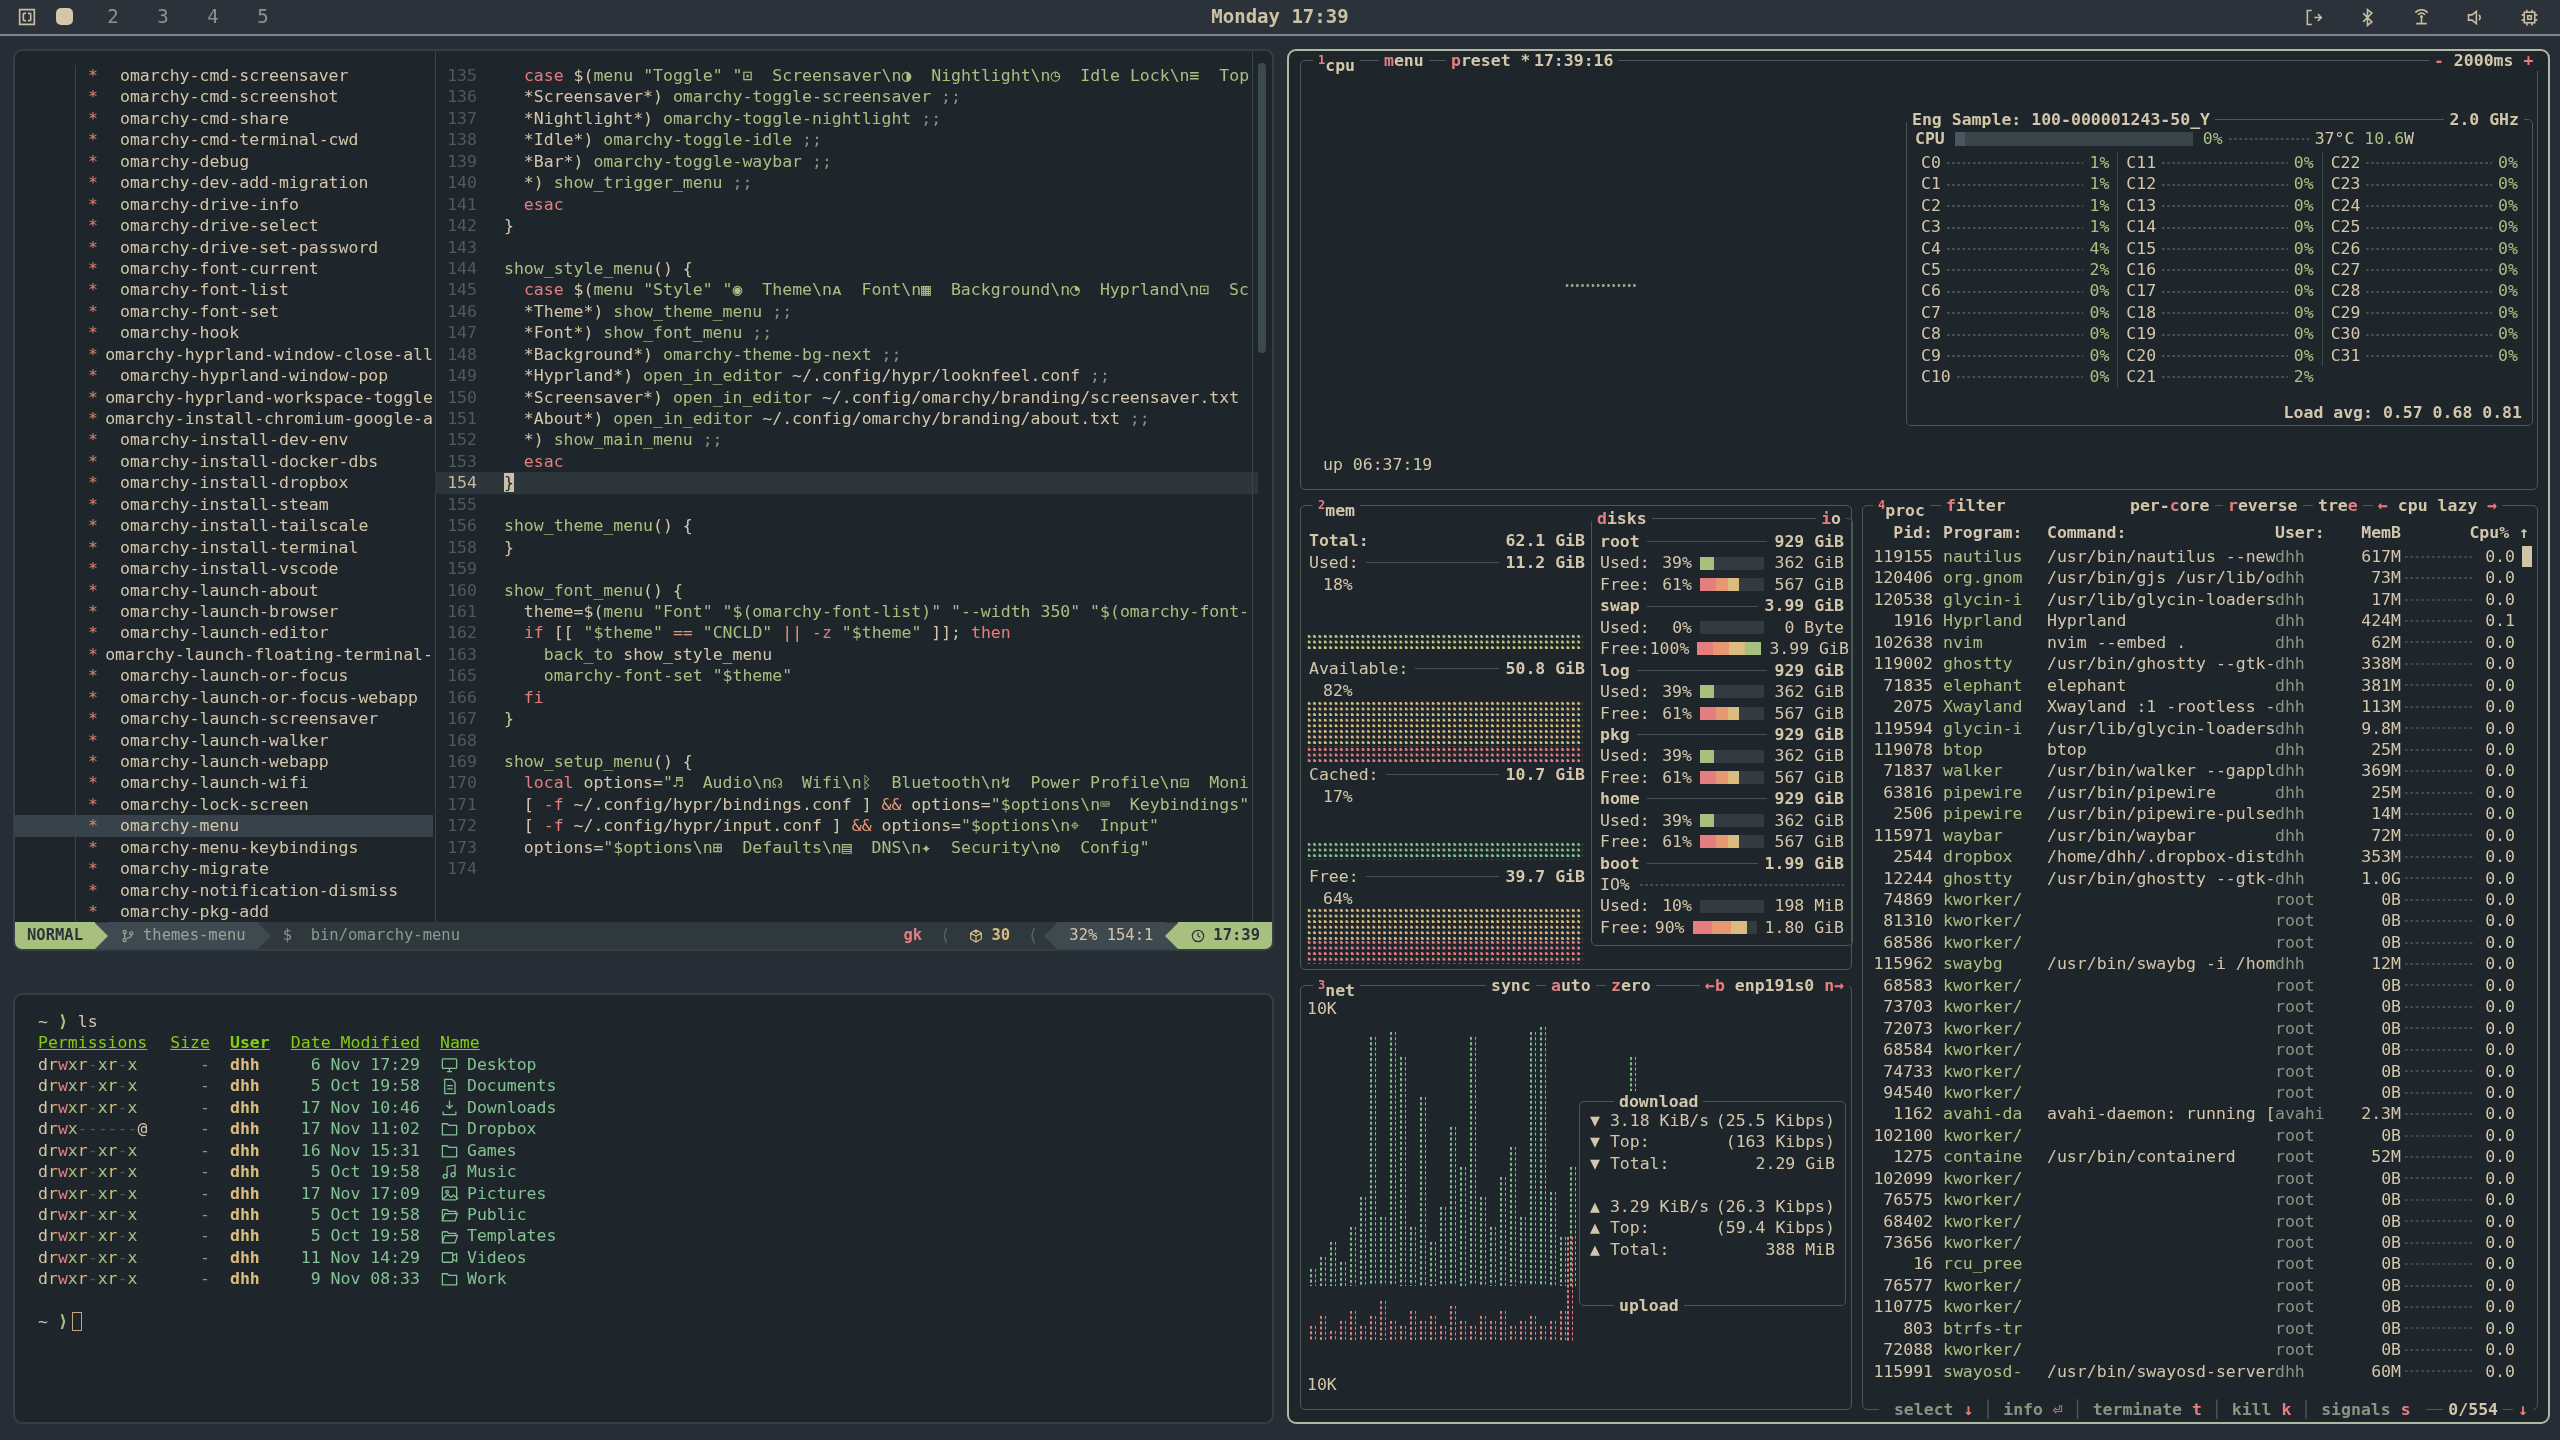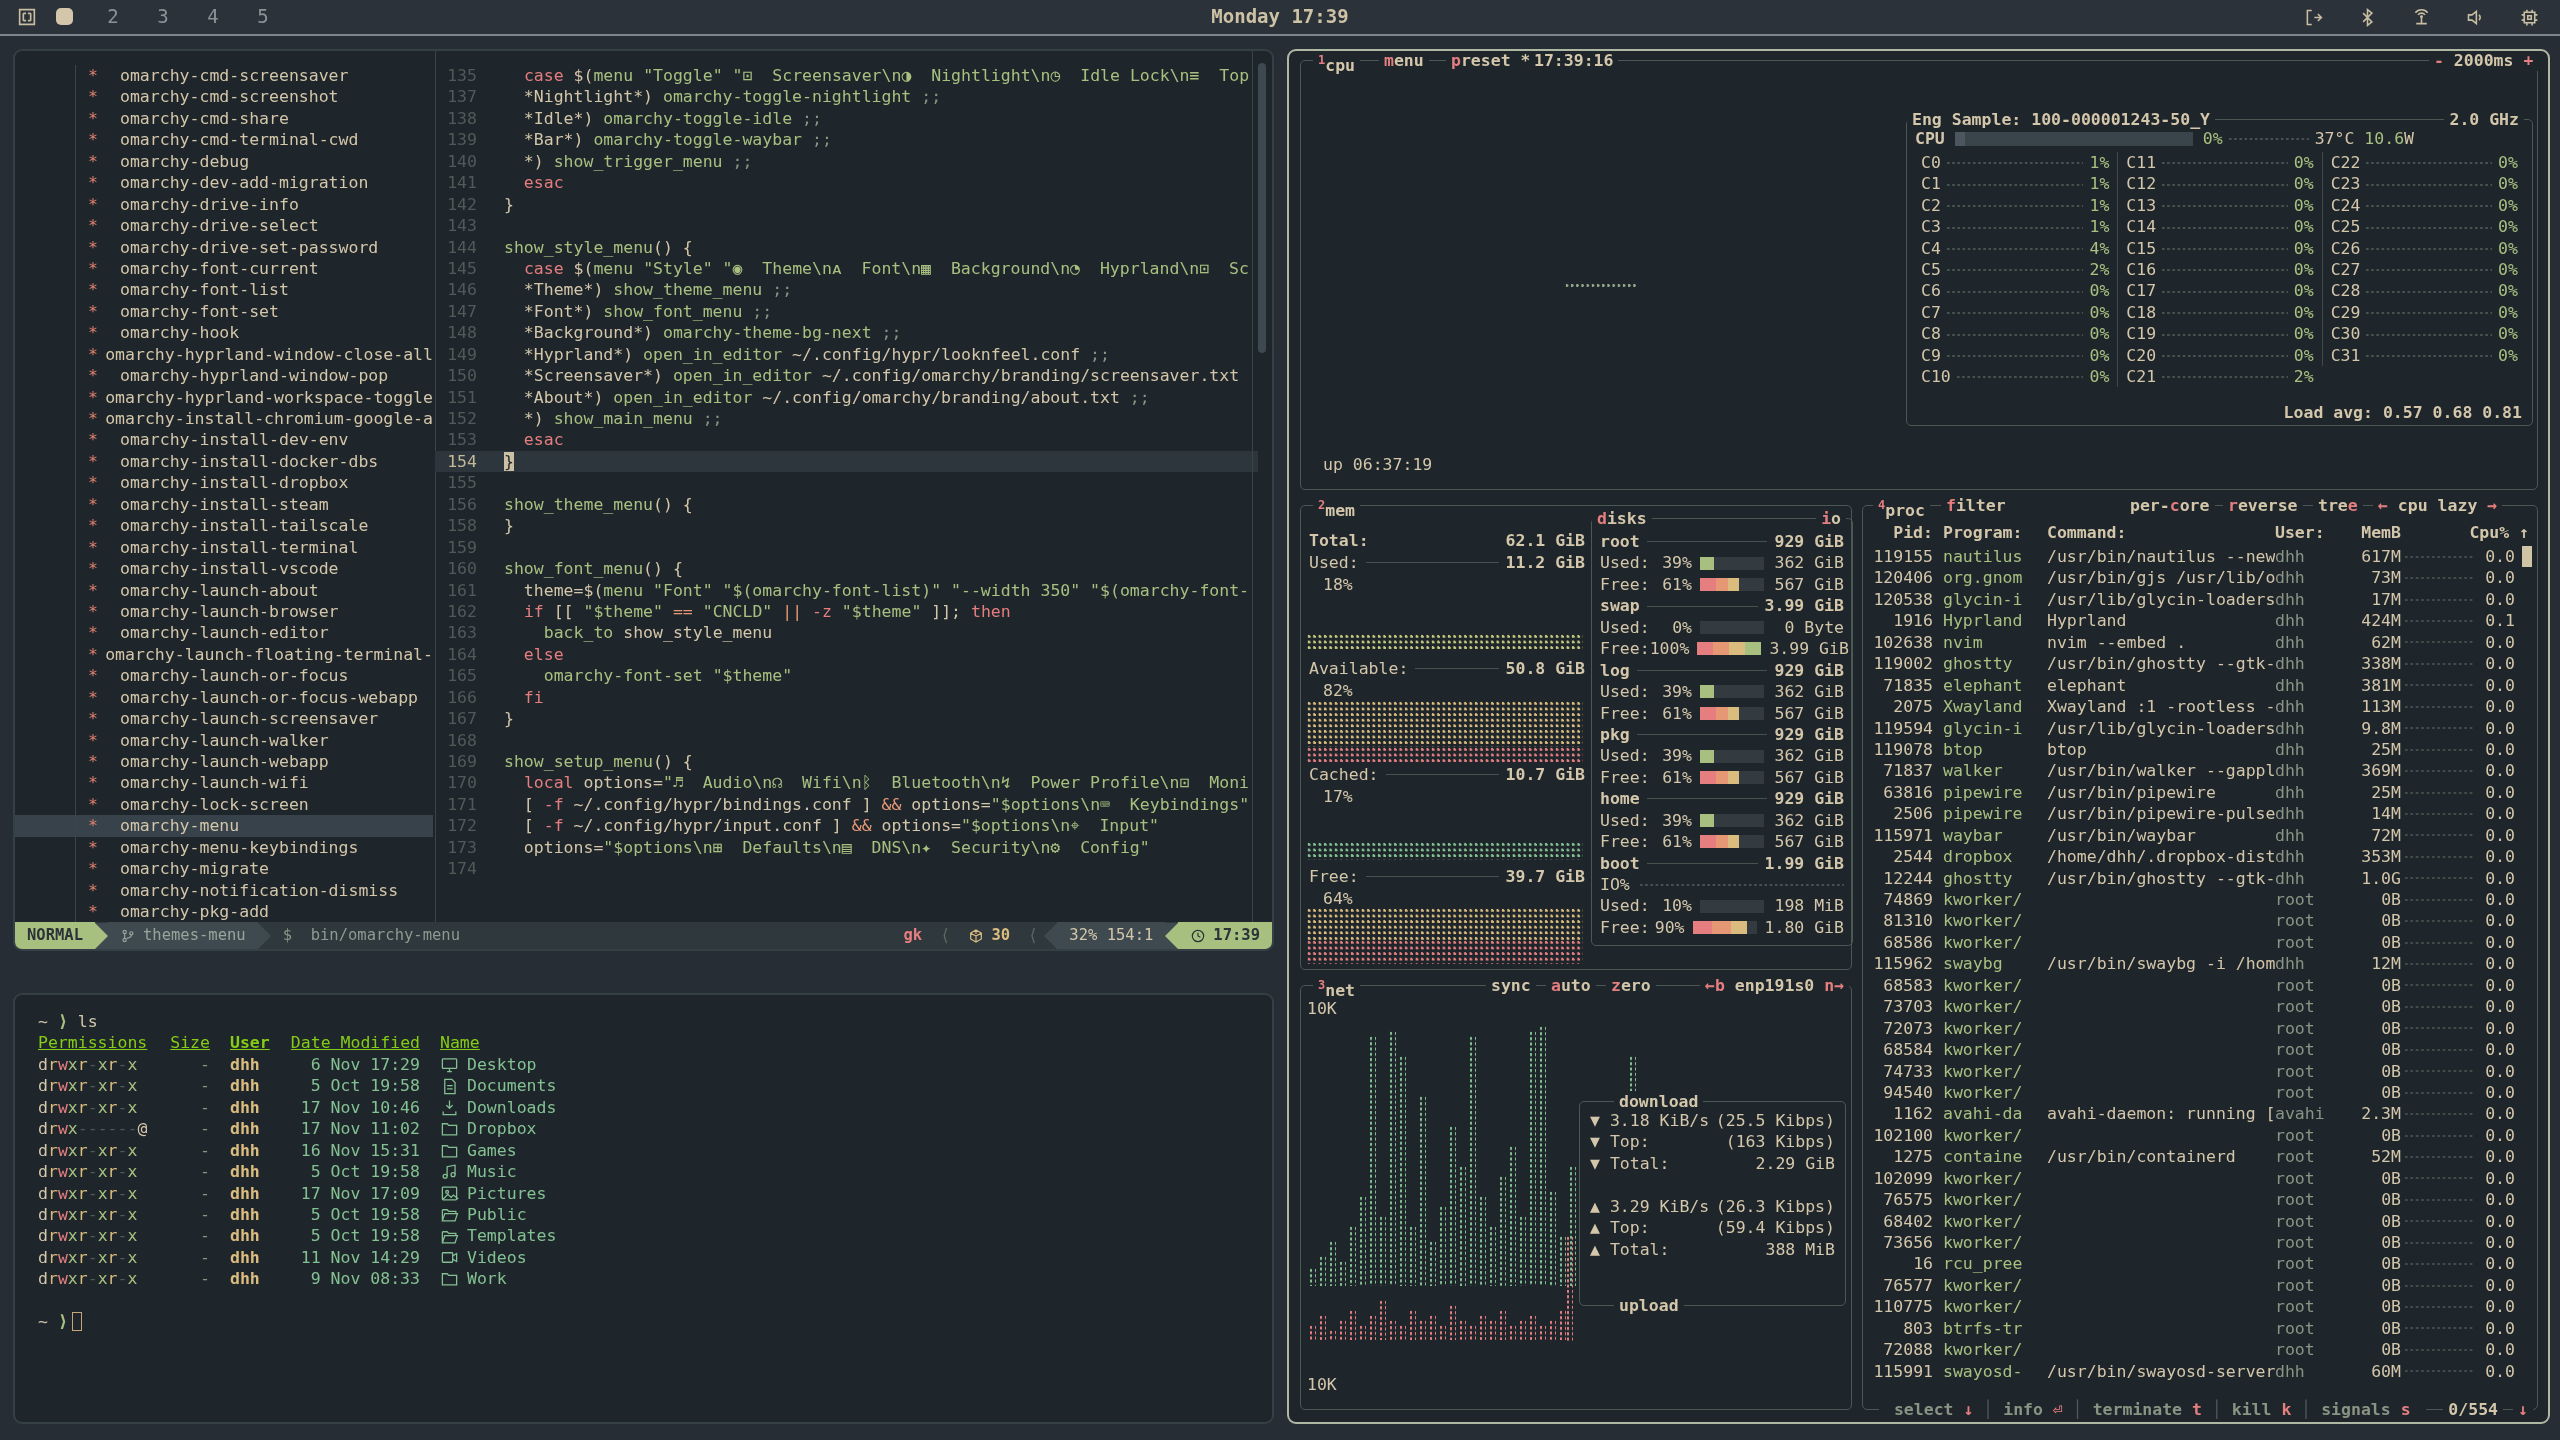--- a/index.html
+++ b/index.html
@@ -227,20 +227,21 @@
       <div class="frow"><span class="star">*</span><span class="c-p">omarchy-lock-screen</span></div>
       <div class="frow sel"><span class="star">*</span><span class="c-p">omarchy-menu</span></div>
       <div class="frow"><span class="star">*</span><span class="c-p">omarchy-menu-keybindings</span></div>
       <div class="frow"><span class="star">*</span><span class="c-p">omarchy-migrate</span></div>
       <div class="frow"><span class="star">*</span><span class="c-p">omarchy-notification-dismiss</span></div>
       <div class="frow"><span class="star">*</span><span class="c-p">omarchy-pkg-add</span></div>
     </div>
   <div id="vsep"></div>
   <div id="code">
       <div class="crow"><span class="ln">135</span><span class="src"><span class="c-p">  </span><span class="c-r">case</span><span class="c-p"> $(</span><span class="c-g">menu</span><span class="c-p"> </span><span class="c-g">"Toggle"</span><span class="c-p"> </span><span class="c-g">"⊡  Screensaver\n◑  Nightlight\n◷  Idle Lock\n≡  Top</span></span></div>
+      <div class="crow"><span class="ln">136</span><span class="src"><span class="c-p">  *Screensaver*) </span><span class="c-g">omarchy-toggle-screensaver</span><span class="c-d"> ;;</span></span></div>
       <div class="crow"><span class="ln">137</span><span class="src"><span class="c-p">  *Nightlight*) </span><span class="c-g">omarchy-toggle-nightlight</span><span class="c-d"> ;;</span></span></div>
       <div class="crow"><span class="ln">138</span><span class="src"><span class="c-p">  *Idle*) </span><span class="c-g">omarchy-toggle-idle</span><span class="c-d"> ;;</span></span></div>
       <div class="crow"><span class="ln">139</span><span class="src"><span class="c-p">  *Bar*) </span><span class="c-g">omarchy-toggle-waybar</span><span class="c-d"> ;;</span></span></div>
       <div class="crow"><span class="ln">140</span><span class="src"><span class="c-p">  *) </span><span class="c-g">show_trigger_menu</span><span class="c-d"> ;;</span></span></div>
       <div class="crow"><span class="ln">141</span><span class="src"><span class="c-r">  esac</span></span></div>
       <div class="crow"><span class="ln">142</span><span class="src"><span class="c-p">}</span></span></div>
       <div class="crow"><span class="ln">143</span><span class="src"></span></div>
       <div class="crow"><span class="ln">144</span><span class="src"><span class="c-g">show_style_menu</span><span class="c-p">() {</span></span></div>
       <div class="crow"><span class="ln">145</span><span class="src"><span class="c-p">  </span><span class="c-r">case</span><span class="c-p"> $(</span><span class="c-g">menu</span><span class="c-p"> </span><span class="c-g">"Style"</span><span class="c-p"> </span><span class="c-g">"◉  Theme\nᴀ  Font\n▦  Background\n◔  Hyprland\n⊡  Sc</span></span></div>
       <div class="crow"><span class="ln">146</span><span class="src"><span class="c-p">  *Theme*) </span><span class="c-g">show_theme_menu</span><span class="c-d"> ;;</span></span></div>
@@ -253,21 +254,20 @@
       <div class="crow"><span class="ln">153</span><span class="src"><span class="c-r">  esac</span></span></div>
       <div class="crow cur"><span class="ln">154</span><span class="src"><span class="cursor">}</span><span class="c-p"></span></span></div>
       <div class="crow"><span class="ln">155</span><span class="src"></span></div>
       <div class="crow"><span class="ln">156</span><span class="src"><span class="c-g">show_theme_menu</span><span class="c-p">() {</span></span></div>
       <div class="crow"><span class="ln">158</span><span class="src"><span class="c-p">}</span></span></div>
       <div class="crow"><span class="ln">159</span><span class="src"></span></div>
       <div class="crow"><span class="ln">160</span><span class="src"><span class="c-g">show_font_menu</span><span class="c-p">() {</span></span></div>
       <div class="crow"><span class="ln">161</span><span class="src"><span class="c-p">  theme=$(</span><span class="c-g">menu</span><span class="c-g"> "Font" "$(omarchy-font-list)" "--width 350" "$(omarchy-font-</span></span></div>
       <div class="crow"><span class="ln">162</span><span class="src"><span class="c-p">  </span><span class="c-r">if</span><span class="c-p"> [[ </span><span class="c-g">"$theme"</span><span class="c-o"> == </span><span class="c-g">"CNCLD"</span><span class="c-o"> || </span><span class="c-r">-z</span><span class="c-g"> "$theme"</span><span class="c-p"> ]]; </span><span class="c-r">then</span></span></div>
       <div class="crow"><span class="ln">163</span><span class="src"><span class="c-p">    </span><span class="c-g">back_to</span><span class="c-p"> show_style_menu</span></span></div>
-      <div class="crow"><span class="ln">164</span><span class="src"><span class="c-r">  else</span></span></div>
       <div class="crow"><span class="ln">165</span><span class="src"><span class="c-p">    </span><span class="c-g">omarchy-font-set</span><span class="c-g"> "$theme"</span></span></div>
       <div class="crow"><span class="ln">166</span><span class="src"><span class="c-r">  fi</span></span></div>
       <div class="crow"><span class="ln">167</span><span class="src"><span class="c-p">}</span></span></div>
       <div class="crow"><span class="ln">168</span><span class="src"></span></div>
       <div class="crow"><span class="ln">169</span><span class="src"><span class="c-g">show_setup_menu</span><span class="c-p">() {</span></span></div>
       <div class="crow"><span class="ln">170</span><span class="src"><span class="c-p">  </span><span class="c-r">local</span><span class="c-p"> options=</span><span class="c-g">"♬  Audio\n☊  Wifi\nᛒ  Bluetooth\n↯  Power Profile\n⊡  Moni</span></span></div>
       <div class="crow"><span class="ln">171</span><span class="src"><span class="c-p">  [ </span><span class="c-r">-f</span><span class="c-p"> ~/.config/hypr/bindings.conf ] </span><span class="c-o">&amp;&amp;</span><span class="c-p"> options=</span><span class="c-g">"$options\n⌨  Keybindings"</span></span></div>
       <div class="crow"><span class="ln">172</span><span class="src"><span class="c-p">  [ </span><span class="c-r">-f</span><span class="c-p"> ~/.config/hypr/input.conf ] </span><span class="c-o">&amp;&amp;</span><span class="c-p"> options=</span><span class="c-g">"$options\n⌖  Input"</span></span></div>
       <div class="crow"><span class="ln">173</span><span class="src"><span class="c-p">  options=</span><span class="c-g">"$options\n⊞  Defaults\n▤  DNS\n✦  Security\n⚙  Config"</span></span></div>
       <div class="crow"><span class="ln">174</span><span class="src"></span></div>

